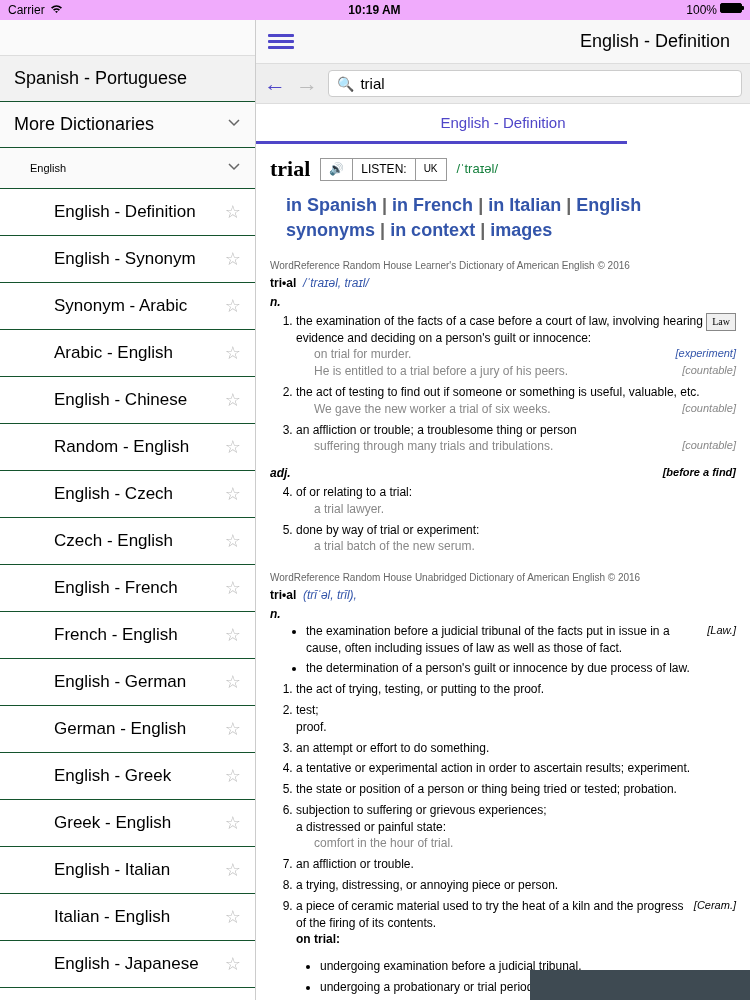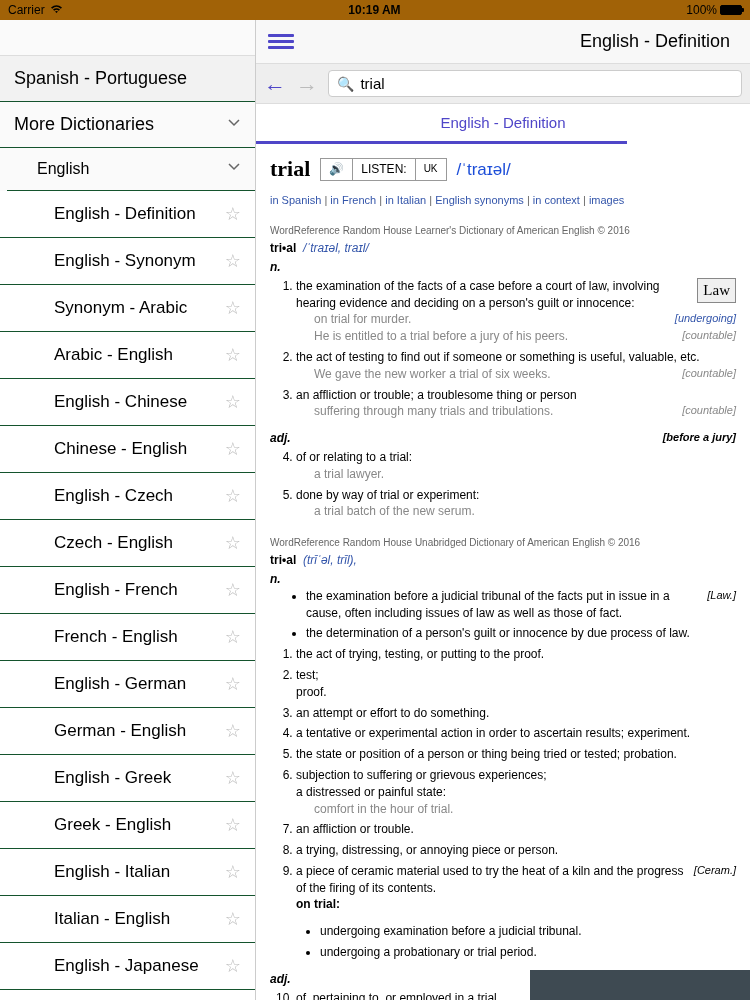--- a/index.html
+++ b/index.html
@@ -1,27 +1,27 @@
 <!DOCTYPE html>
 <html><head>
 <meta charset="utf-8">
 <style>
 * { margin: 0; padding: 0; box-sizing: border-box; }
 body { font-family: -apple-system, Helvetica, Arial, sans-serif; width: 750px; height: 1000px; overflow: hidden; background: #fff; }
-.status-bar { height: 20px; background: #a16207; display: flex; align-items: center; justify-content: space-between; padding: 0 8px; font-size: 12px; }
+.status-bar { height: 20px; background: #f0abfc; display: flex; align-items: center; justify-content: space-between; padding: 0 8px; font-size: 12px; }
 .status-left { display: flex; align-items: center; gap: 5px; }
-.status-right { display: flex; align-items: center; gap: 3px; }
+.status-right { display: flex; align-items: flex-start; gap: 3px; }
 .battery { width: 22px; height: 10px; border: 1px solid #000; border-radius: 2px; position: relative; background: #000; }
 .battery::after { content: ''; position: absolute; right: -3px; top: 2px; width: 2px; height: 4px; background: #000; border-radius: 0 1px 1px 0; }
 .app { display: flex; height: 980px; }
 .sidebar { width: 256px; border-right: 1px solid #ccc; overflow-y: auto; background: #fafafa; }
 .sidebar-row { padding: 12px 14px; border-bottom: 1px solid #14532d; display: flex; align-items: center; justify-content: space-between; font-size: 17px; }
 .sidebar-row.top { font-size: 18px; background: #f2f2f2; }
 .sidebar-row.section { font-size: 18px; font-weight: 400; }
-.sidebar-row.sub { padding-left: 30px; font-size: 16px; margin-left: 7px; }
+.sidebar-row.sub { padding-left: 30px; font-size: 11px; }
 .sidebar-row.item { padding-left: 54px; font-size: 17px; background: #fff; }
 .chev { width: 14px; height: 14px; }
 .star { color: #bbb; font-size: 18px; }
 .main { flex: 1; display: flex; flex-direction: column; background: #fff; position: relative; }
 .topbar { height: 44px; display: flex; align-items: center; padding: 0 12px; background: #f8f8f8; border-bottom: 1px solid #ddd; }
 .menu-icon { width: 26px; display: flex; flex-direction: column; gap: 3px; }
 .menu-icon span { height: 3px; background: #4f46c8; border-radius: 1px; }
 .topbar-title { flex: 1; text-align: right; font-size: 18px; padding-right: 8px; }
 .navbar { height: 40px; display: flex; align-items: center; padding: 0 8px; gap: 10px; background: #eeeeee; border-bottom: 1px solid #ddd; }
 .arrow { font-size: 22px; font-weight: bold; }
@@ -31,32 +31,32 @@
 .search-box input { border: none; outline: none; flex: 1; font-size: 15px; }
 .mag { color: #999; font-size: 14px; }
 .tab-strip { text-align: center; padding: 10px 0; color: #4f46c8; font-size: 15px; border-bottom: 3px solid #4f46c8; position: relative; }
 .tab-strip::after { content: ''; position: absolute; bottom: -3px; right: 0; width: 25%; height: 3px; background: #fff; }
 .content { flex: 1; overflow-y: auto; padding: 10px 14px; font-size: 12px; line-height: 1.4; }
 .headword-row { display: flex; align-items: center; gap: 10px; margin-bottom: 8px; }
 .headword { font-family: Georgia, serif; font-size: 22px; font-weight: bold; }
 .listen-box { border: 1px solid #999; display: flex; align-items: center; }
 .listen-box span { padding: 2px 8px; border-right: 1px solid #999; font-size: 12px; }
 .listen-box span:last-child { border-right: none; font-size: 10px; text-transform: uppercase; }
-.pron { color: #1d4ed8; font-size: 17px; }
-.links { margin: 8px 0; font-size: 11px; }
+.pron { color: #15803d; font-size: 13px; }
+.links { margin: 8px 16px; font-size: 18px; font-weight: bold; }
 .links a { color: #3355aa; text-decoration: none; }
 .links .sep { color: #666; }
 .src { font-size: 10px; color: #666; margin-top: 16px; }
 .entry-hw { font-size: 12px; margin-top: 2px; }
 .entry-hw .ph { color: #3355aa; font-style: italic; }
 .pos { font-weight: bold; font-style: italic; font-size: 12px; margin-top: 2px; }
 .defs { list-style: decimal; padding-left: 26px; margin-top: 2px; }
 .defs li { margin-bottom: 4px; font-size: 12px; }
 .defs li .ex { color: #888; display: block; margin-left: 18px; }
-.field { border: 1px solid #888; padding: 1px 5px; font-size: 15px; font-family: Georgia, serif; background: #f0f0f0; float: right; }
+.field { border: 1px solid #888; padding: 1px 5px; font-size: 10px; font-family: Georgia, serif; background: #f0f0f0; float: right; }
 .tag { float: right; font-style: italic; font-size: 11px; }
 .tag2 { float: right; font-style: italic; font-size: 11px; color: #3355aa; }
 .bullets { list-style: disc; padding-left: 36px; }
 .bullets li { margin-bottom: 4px; font-size: 12px; }
 .footer-block { position: absolute; bottom: 0; right: 0; width: 220px; height: 30px; background: #3e4a52; }
 </style>
 </head>
 <body>
 
 <div class="status-bar">
@@ -108,21 +108,21 @@
         </div>
         <div class="sidebar-row item">
           <span>Arabic - English</span>
           <span class="star">☆</span>
         </div>
         <div class="sidebar-row item">
           <span>English - Chinese</span>
           <span class="star">☆</span>
         </div>
         <div class="sidebar-row item">
-          <span>Chinese - English</span>
+          <span>Random - English</span>
           <span class="star">☆</span>
         </div>
         <div class="sidebar-row item">
           <span>English - Czech</span>
           <span class="star">☆</span>
         </div>
         <div class="sidebar-row item">
           <span>Czech - English</span>
           <span class="star">☆</span>
         </div>
@@ -196,25 +196,25 @@
           <span>UK</span>
         </div>
         <span class="pron">/ˈtraɪəl/</span>
       </div>
       <div class="links" id="links"><a>in Spanish</a> <span class="sep">|</span> <a>in French</a> <span class="sep">|</span> <a>in Italian</a> <span class="sep">|</span> <a>English synonyms</a> <span class="sep">|</span> <a>in context</a> <span class="sep">|</span> <a>images</a></div>
 
       <div class="src">WordReference Random House Learner's Dictionary of American English © 2016</div>
       <div class="entry-hw"><b>tri•al</b>&nbsp;&nbsp;<span class="ph">/ˈtraɪəl, traɪl/</span></div>
       <div class="pos">n.</div>
       <ol class="defs" id="defs1">
-          <li><span class="field">Law</span>the examination of the facts of a case before a court of law, involving hearing evidence and deciding on a person's guilt or innocence:<span class="ex"><span class="tag2">[<i>undergoing</i>]</span>on trial for murder.</span><span class="ex"><span class="tag">[<i>countable</i>]</span>He is entitled to a trial before a jury of his peers.</span></li>
+          <li><span class="field">Law</span>the examination of the facts of a case before a court of law, involving hearing evidence and deciding on a person's guilt or innocence:<span class="ex"><span class="tag2">[<i>experiment</i>]</span>on trial for murder.</span><span class="ex"><span class="tag">[<i>countable</i>]</span>He is entitled to a trial before a jury of his peers.</span></li>
           <li>the act of testing to find out if someone or something is useful, valuable, etc.<span class="ex"><span class="tag">[<i>countable</i>]</span>We gave the new worker a trial of six weeks.</span></li>
           <li>an affliction or trouble; a troublesome thing or person<span class="ex"><span class="tag">[<i>countable</i>]</span>suffering through many trials and tribulations.</span></li>
         </ol>
-      <div class="pos" style="margin-top:10px"><span>adj.</span><span class="tag">[before a jury]</span></div>
+      <div class="pos" style="margin-top:10px"><span>adj.</span><span class="tag">[before a find]</span></div>
       <ol class="defs" id="defs1adj" start="4">
           <li>of or relating to a trial:<span class="ex">a trial lawyer.</span></li>
           <li>done by way of trial or experiment:<span class="ex">a trial batch of the new serum.</span></li>
         </ol>
 
       <div class="src">WordReference Random House Unabridged Dictionary of American English © 2016</div>
       <div class="entry-hw"><b>tri•al</b>&nbsp;&nbsp;<span class="ph">(trīˈəl, trīl),</span></div>
       <div class="pos">n.</div>
       <ul class="bullets" id="bullets">
           <li><span class="tag">[<i>Law.</i>]</span>the examination before a judicial tribunal of the facts put in issue in a cause, often including issues of law as well as those of fact.</li>

